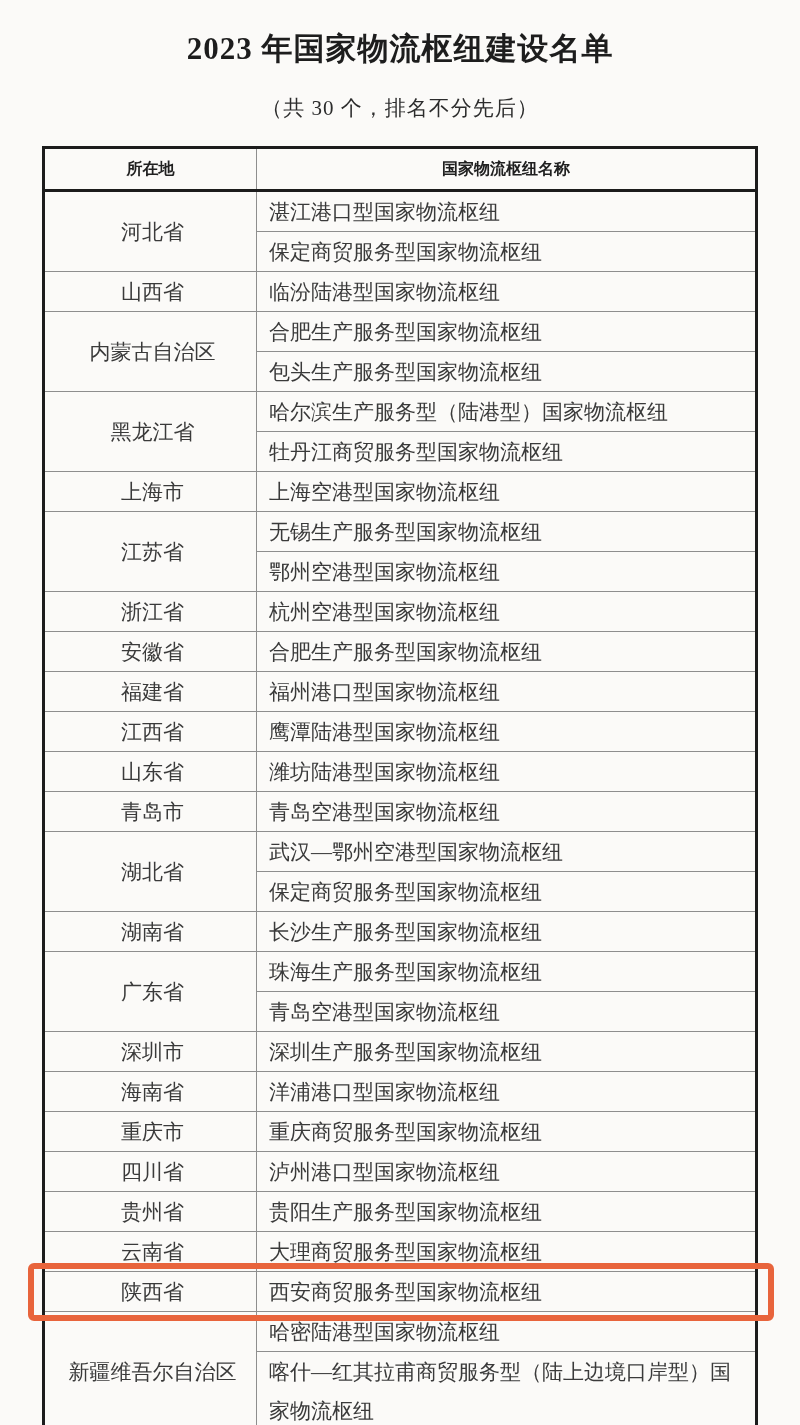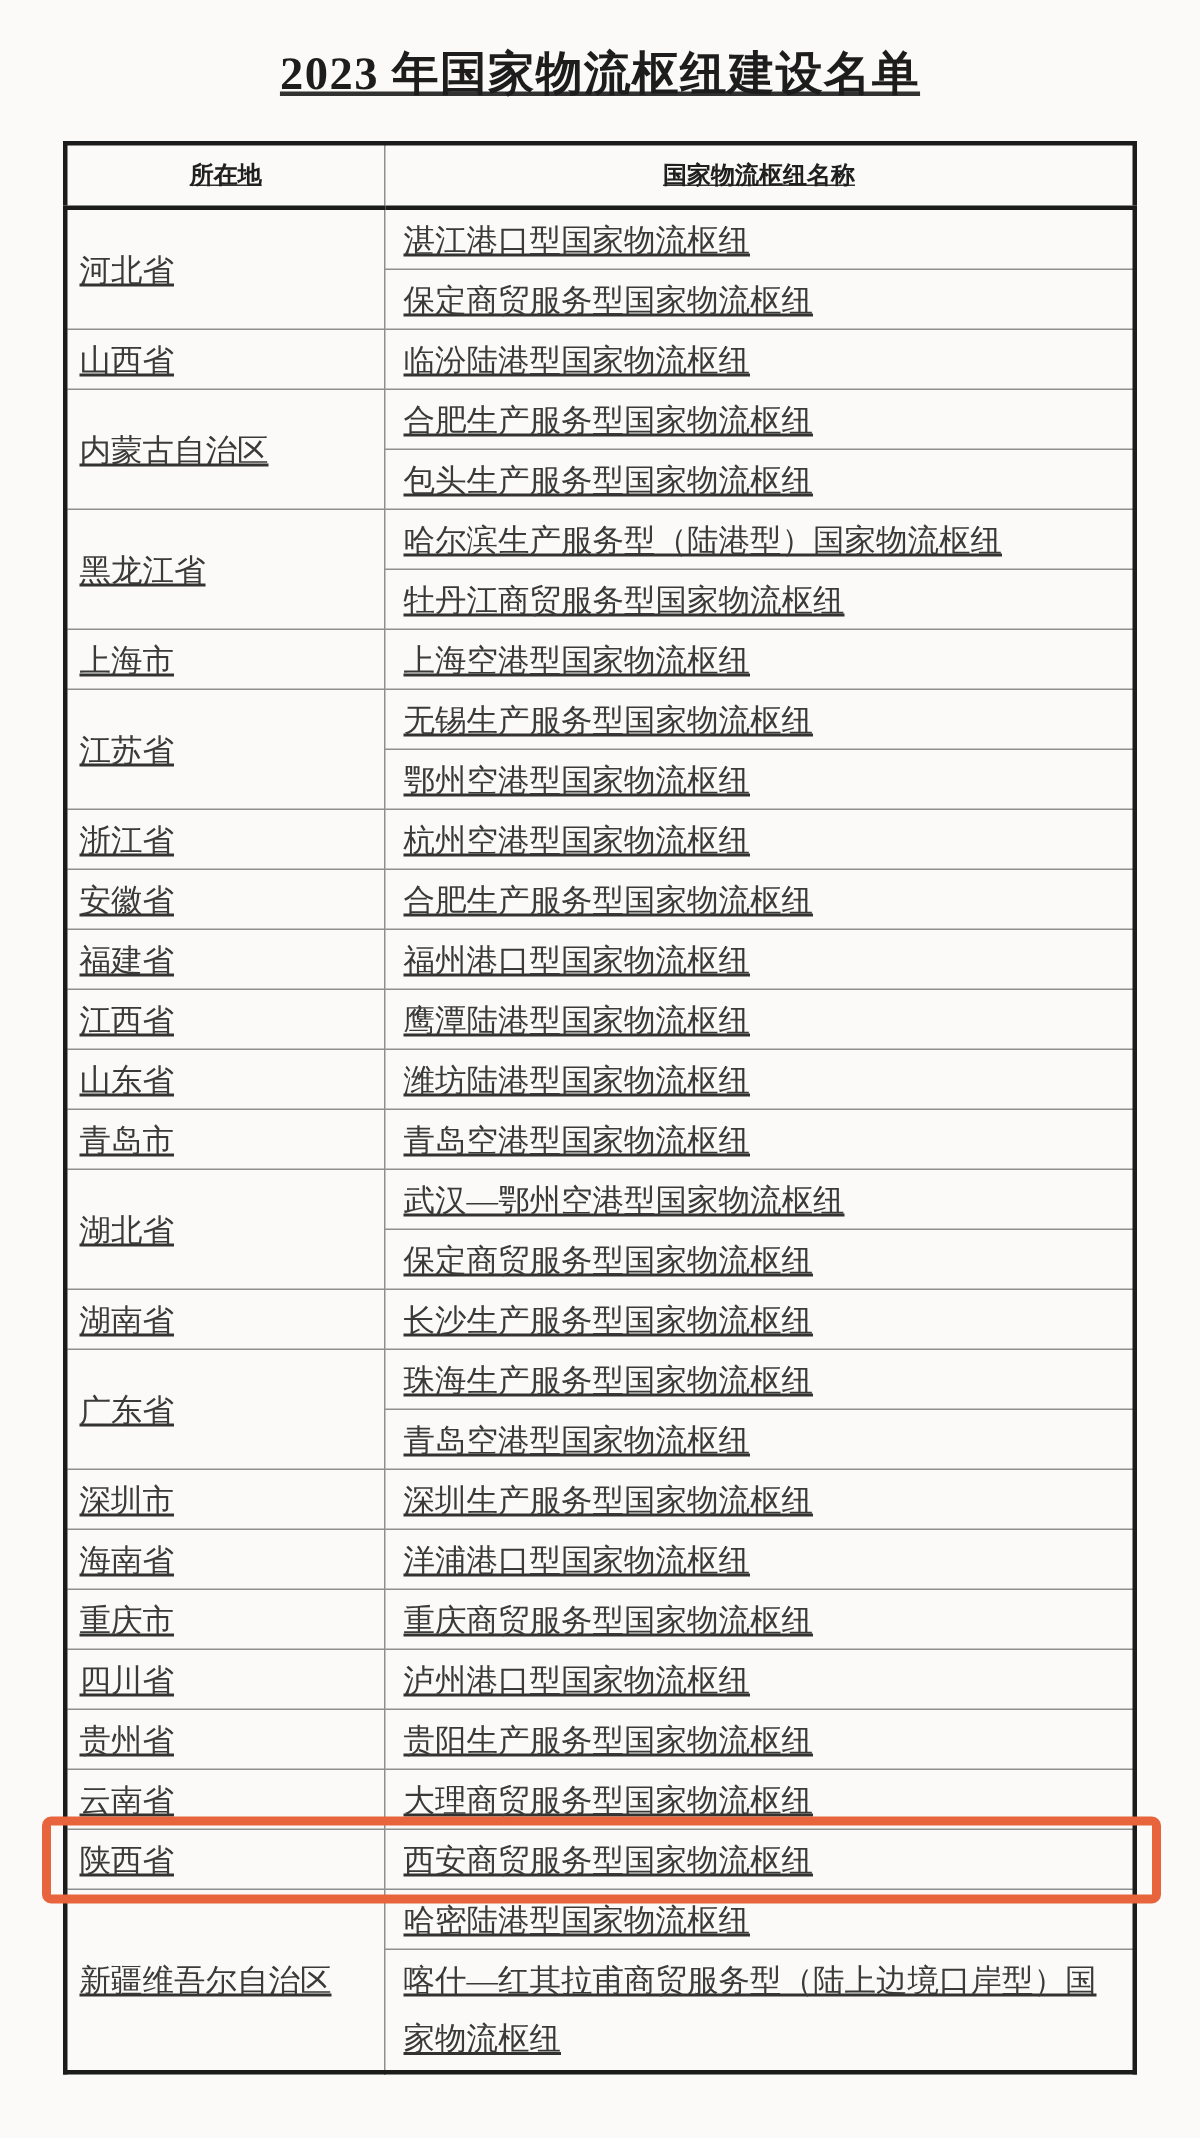--- a/index.html
+++ b/index.html
@@ -11,21 +11,20 @@
     height: 1425px;
     background: #FBFAF8;
     font-family: "Liberation Serif", "DejaVu Serif", serif;
     color: #323232;
     overflow: hidden;
   }
   .page {
     position: relative;
     width: 800px;
     height: 1215px;
-    text-decoration: underline;
   }
   .doc-title {
     margin: 0;
     padding-top: 28px;
     text-align: center;
     font-size: 31px;
     font-weight: bold;
     letter-spacing: 1px;
     color: #1d1d1d;
   }
@@ -64,21 +63,21 @@
     font-family: "Liberation Sans", "DejaVu Sans", sans-serif;
   }
   .hub-table td {
     height: 39px;
     font-size: 21px;
     line-height: 38px;
     color: #3a3a3a;
   }
   td.region-cell {
     padding: 0 4px 0 8px;
-    text-align: left;
+    text-align: center;
   }
   td.hub-cell {
     padding: 0 6px 0 12px;
     text-align: left;
   }
   td.hub-cell.wrap {
     line-height: 39px;
     padding-top: 1px;
     padding-bottom: 1px;
     white-space: normal;
@@ -92,20 +91,21 @@
     background: transparent;
   }
 </style>
 </head>
 <body>
 
 <div class="page">
 
   <h1 class="doc-title">2023 年国家物流枢纽建设名单</h1>
 
+  <div class="doc-subtitle">（共 30 个，排名不分先后）</div>
 
   <div class="table-wrap" id="table-wrap">
     <table class="hub-table">
       <colgroup>
         <col class="col-region">
         <col class="col-hub">
       </colgroup>
       <thead>
         <tr>
           <th>所在地</th>

